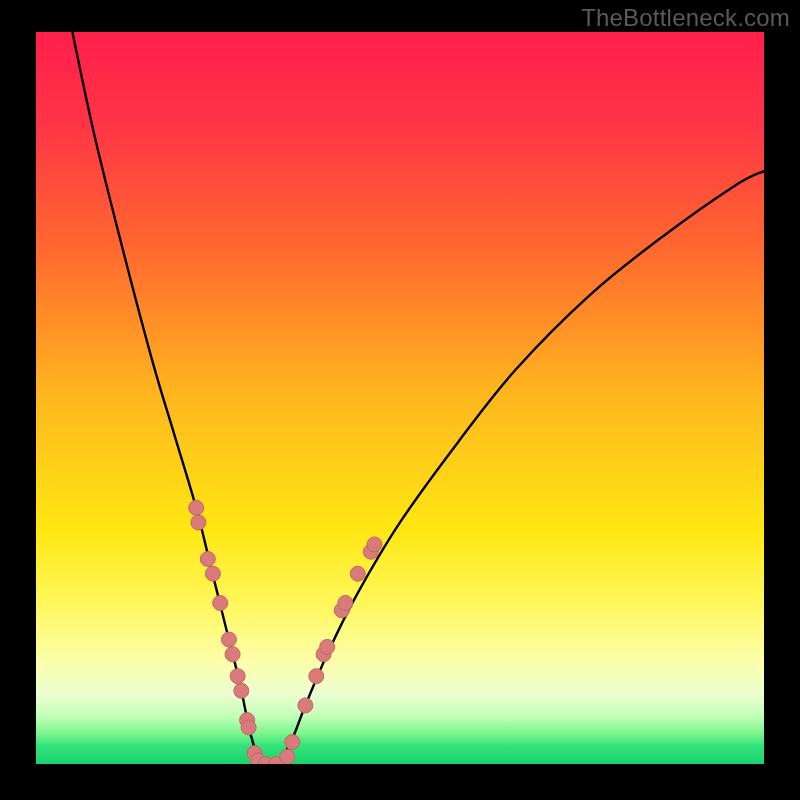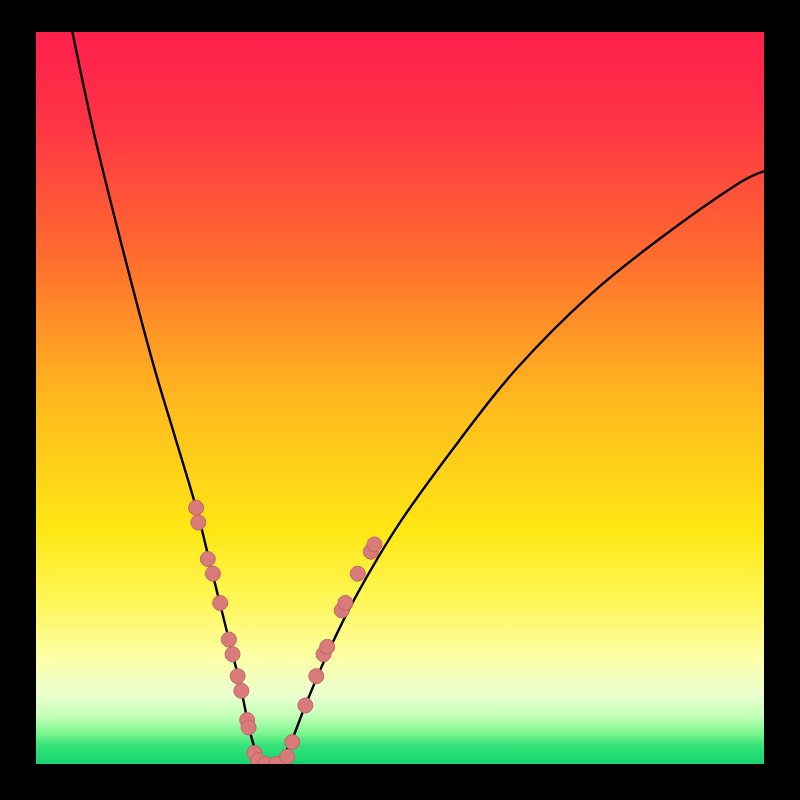--- a/index.html
+++ b/index.html
@@ -27,20 +27,21 @@
     z-index: 10;
   }
   svg {
     display: block;
   }
 </style>
 </head>
 <body>
 
 <div class="stage">
+  <div class="watermark">TheBottleneck.com</div>
   <svg id="svg-root" width="800" height="800" viewBox="0 0 800 800">
     <defs>
       <linearGradient id="bg-grad" x1="0" y1="0" x2="0" y2="1">
           <stop offset="0%" stop-color="#ff1f4b"></stop>
           <stop offset="12%" stop-color="#ff3346"></stop>
           <stop offset="30%" stop-color="#ff6a2f"></stop>
           <stop offset="50%" stop-color="#ffb81e"></stop>
           <stop offset="68%" stop-color="#ffe713"></stop>
           <stop offset="78%" stop-color="#fff75a"></stop>
           <stop offset="86%" stop-color="#fcffab"></stop>

